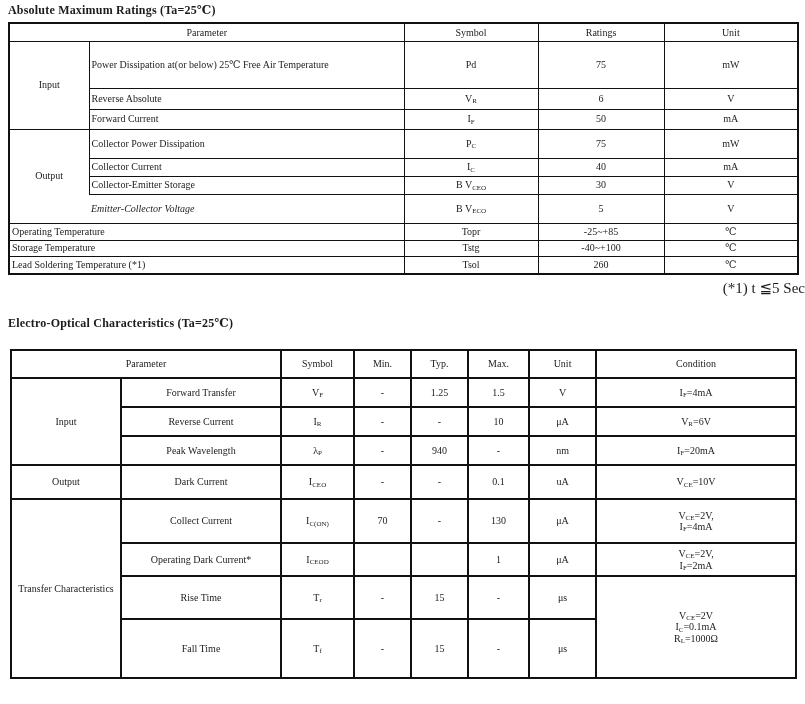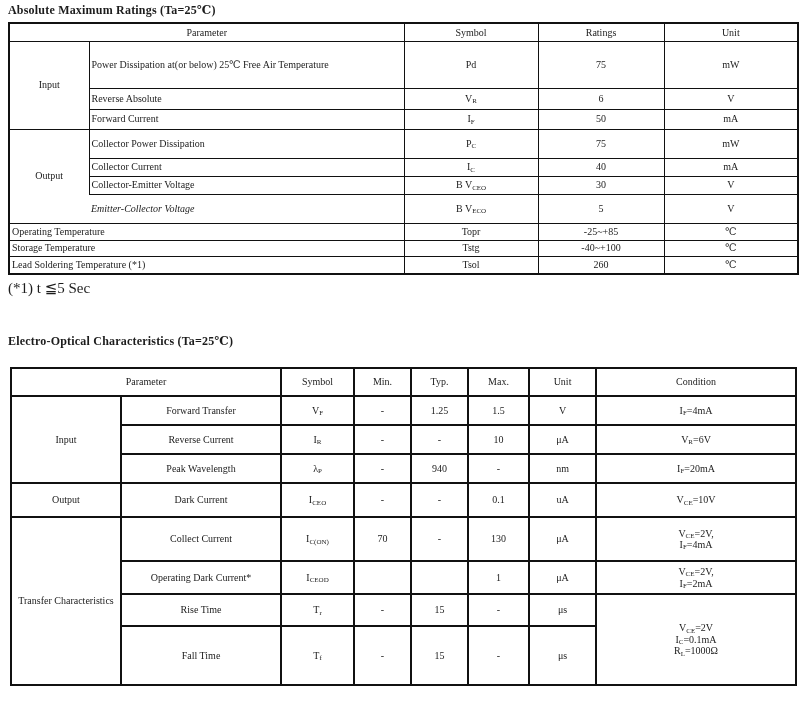--- a/index.html
+++ b/index.html
@@ -51,28 +51,29 @@
   .t2{
     margin-left:10px;
     margin-top:18px;
     width:785px;
     border:2.5px solid #111;
   }
   .t2 td,.t2 th{border:2px solid #111;text-align:center;}
   .footnote{
     font-size:15px;
     margin:4px 0 0 8px;
-  }
-  .title-gap{margin-top:37px;}
+    text-align:right;
+  }
+  .title-gap{margin-top:19px;}
   
   .h18{height:18px}.h47{height:47px}.h21{height:21px}.h20{height:20px}
   .h29{height:29px}.h17{height:17px}.h16{height:16px}
   
   .h28{height:28px}.h34{height:34px}.h44{height:44px}.h45{height:33px}
-  .h43{height:32px}.h59{height:59px}
+  .h43{height:43px}.h59{height:59px}
 </style>
 </head>
 <body>
 
 <div class="page">
 
   <div class="section-title">Absolute Maximum Ratings (Ta=25℃)</div>
 
   <table class="t1">
     <colgroup>
@@ -115,21 +116,21 @@
       <td class="c-center">75</td>
       <td class="c-center">mW</td>
     </tr>
     <tr class="h18">
       <td class="c-left p-in">Collector Current</td>
       <td class="c-center">I<sub>C</sub></td>
       <td class="c-center">40</td>
       <td class="c-center">mA</td>
     </tr>
     <tr class="h18">
-      <td class="c-left p-in">Collector-Emitter Voltage</td>
+      <td class="c-left p-in">Collector-Emitter Storage</td>
       <td class="c-center">B V<sub>CEO</sub></td>
       <td class="c-center">30</td>
       <td class="c-center">V</td>
     </tr>
     <tr class="h29">
       <td class="c-left nol">Emitter-Collector Voltage</td>
       <td class="c-center">B V<sub>ECO</sub></td>
       <td class="c-center">5</td>
       <td class="c-center">V</td>
     </tr>

